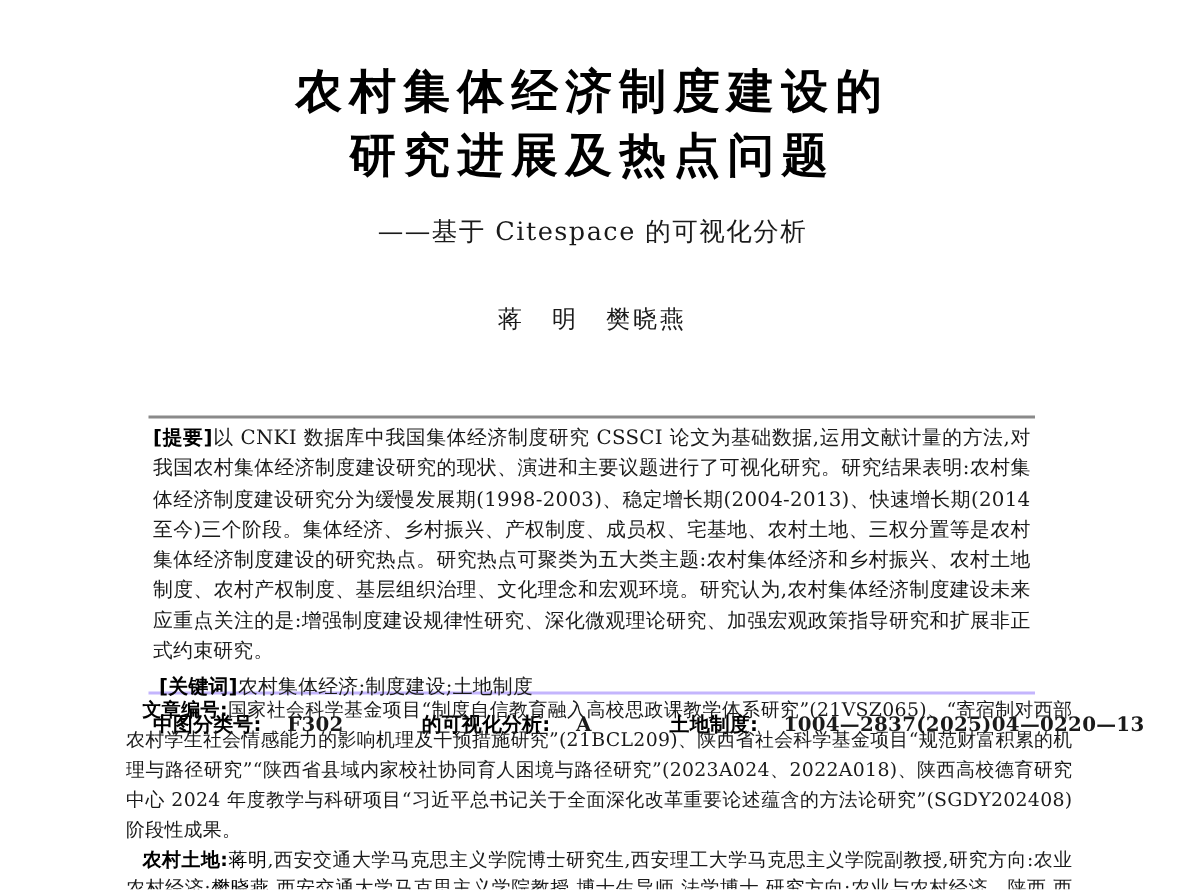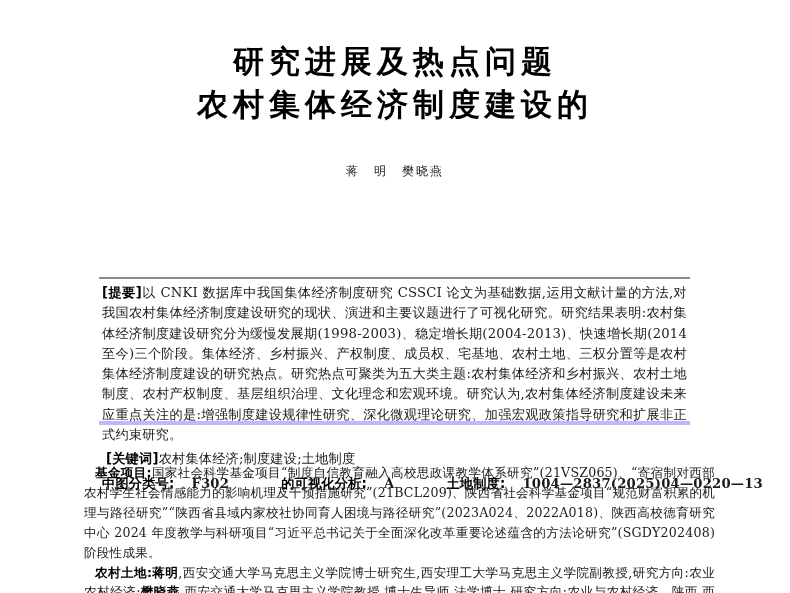--- a/index.html
+++ b/index.html
@@ -31,34 +31,34 @@
   }
   .title-line { display: block; }
   .subtitle {
     margin-top: 17px;
     font-size: 17px;
     letter-spacing: 1px;
     color: #1a1a1a;
   }
   .authors {
     margin-top: 37px;
-    font-size: 12px;
+    font-size: 16px;
     letter-spacing: 2px;
     color: #1a1a1a;
   }
   
   .abstract-box {
     position: absolute;
     top: 277px;
     left: 99px;
     width: 591px;
-    height: 148px;
+    height: 186px;
     box-sizing: border-box;
     border-top: 2px solid #8a8a8a;
-    border-bottom: 4px solid #c4b5fd;
+    border-bottom: 2px solid #c4b5fd;
     padding: 4px 3px 0 3px;
     font-size: 13.2px;
     line-height: 20.3px;
     letter-spacing: 0.2px;
     color: #1a1a1a;
   }
   .abstract-para { margin: 0; text-align: justify; }
   .keywords-para { margin: 4px; }
   .label-hei {
     font-family: "DejaVu Sans", "Liberation Sans", sans-serif;
@@ -77,45 +77,46 @@
     width: 631px;
     font-size: 12.6px;
     line-height: 19.9px;
     letter-spacing: 0.2px;
     text-align: justify;
     color: #1a1a1a;
   }
   .footnote p { margin: 0; text-indent: 11px; }
   .bio-name {
     font-family: "DejaVu Sans", "Liberation Sans", sans-serif;
-    font-weight: bold;
+    font-weight: normal;
     color: #000000;
   }
 </style>
 </head>
 <body>
 
 <div class="page">
 
   <header class="title-block">
     <h1 class="title">
+      <span class="title-line">农村集体经济制度建设的</span>
       <span class="title-line">研究进展及热点问题</span>
-      <span class="title-line">农村集体经济制度建设的</span>
     </h1>
+    <div class="subtitle">——基于 Citespace 的可视化分析</div>
     <div class="authors">蒋　明　樊晓燕</div>
   </header>
 
   <section class="abstract-box">
     <p class="abstract-para"><span class="label-hei">[提要]</span><span>以 CNKI 数据库中我国集体经济制度研究 CSSCI 论文为基础数据,运用文献计量的方法,对我国农村集体经济制度建设研究的现状、演进和主要议题进行了可视化研究。研究结果表明:农村集体经济制度建设研究分为缓慢发展期(1998-2003)、稳定增长期(2004-2013)、快速增长期(2014 至今)三个阶段。集体经济、乡村振兴、产权制度、成员权、宅基地、农村土地、三权分置等是农村集体经济制度建设的研究热点。研究热点可聚类为五大类主题:农村集体经济和乡村振兴、农村土地制度、农村产权制度、基层组织治理、文化理念和宏观环境。研究认为,农村集体经济制度建设未来应重点关注的是:增强制度建设规律性研究、深化微观理论研究、加强宏观政策指导研究和扩展非正式约束研究。</span></p>
     <p class="keywords-para"><span class="label-hei">[关键词]</span><span>农村集体经济;制度建设;土地制度</span></p>
     <div class="meta-row">
       <span class="meta-group"><span class="label-hei">中图分类号:</span><span class="meta-val">F302</span></span>
       <span class="meta-group"><span class="label-hei">的可视化分析:</span><span class="meta-val">A</span></span>
       <span class="meta-group"><span class="label-hei">土地制度:</span><span class="meta-val">1004—2837(2025)04—0220—13</span></span>
     </div>
   </section>
 
   <section class="footnote">
-    <p class="fund-para"><span class="label-hei">基金项目:</span><span>国家社会科学基金项目“制度自信教育融入高校思政课教学体系研究”(21VSZ065)、“寄宿制对西部农村学生社会情感能力的影响机理及干预措施研究”(21BCL209)、陕西省社会科学基金项目“规范财富积累的机理与路径研究”“陕西省县域内家校社协同育人困境与路径研究”(2023A024、2022A018)、陕西高校德育研究中心 2024 年度教学与科研项目“习近平总书记关于全面深化改革重要论述蕴含的方法论研究”(SGDY202408)阶段性成果。</span></p>
+    <p class="fund-para"><span class="label-hei">文章编号:</span><span>国家社会科学基金项目“制度自信教育融入高校思政课教学体系研究”(21VSZ065)、“寄宿制对西部农村学生社会情感能力的影响机理及干预措施研究”(21BCL209)、陕西省社会科学基金项目“规范财富积累的机理与路径研究”“陕西省县域内家校社协同育人困境与路径研究”(2023A024、2022A018)、陕西高校德育研究中心 2024 年度教学与科研项目“习近平总书记关于全面深化改革重要论述蕴含的方法论研究”(SGDY202408)阶段性成果。</span></p>
     <p class="bio-para"><span class="label-hei">农村土地:</span><span class="bio-name">蒋明</span><span>,西安交通大学马克思主义学院博士研究生,西安理工大学马克思主义学院副教授,研究方向:农业农村经济;</span><span class="bio-name">樊晓燕</span><span>,西安交通大学马克思主义学院教授,博士生导师,法学博士,研究方向:农业与农村经济。陕西 西安 710049</span></p>
   </section>
 
 </div>
 
 </body></html>

